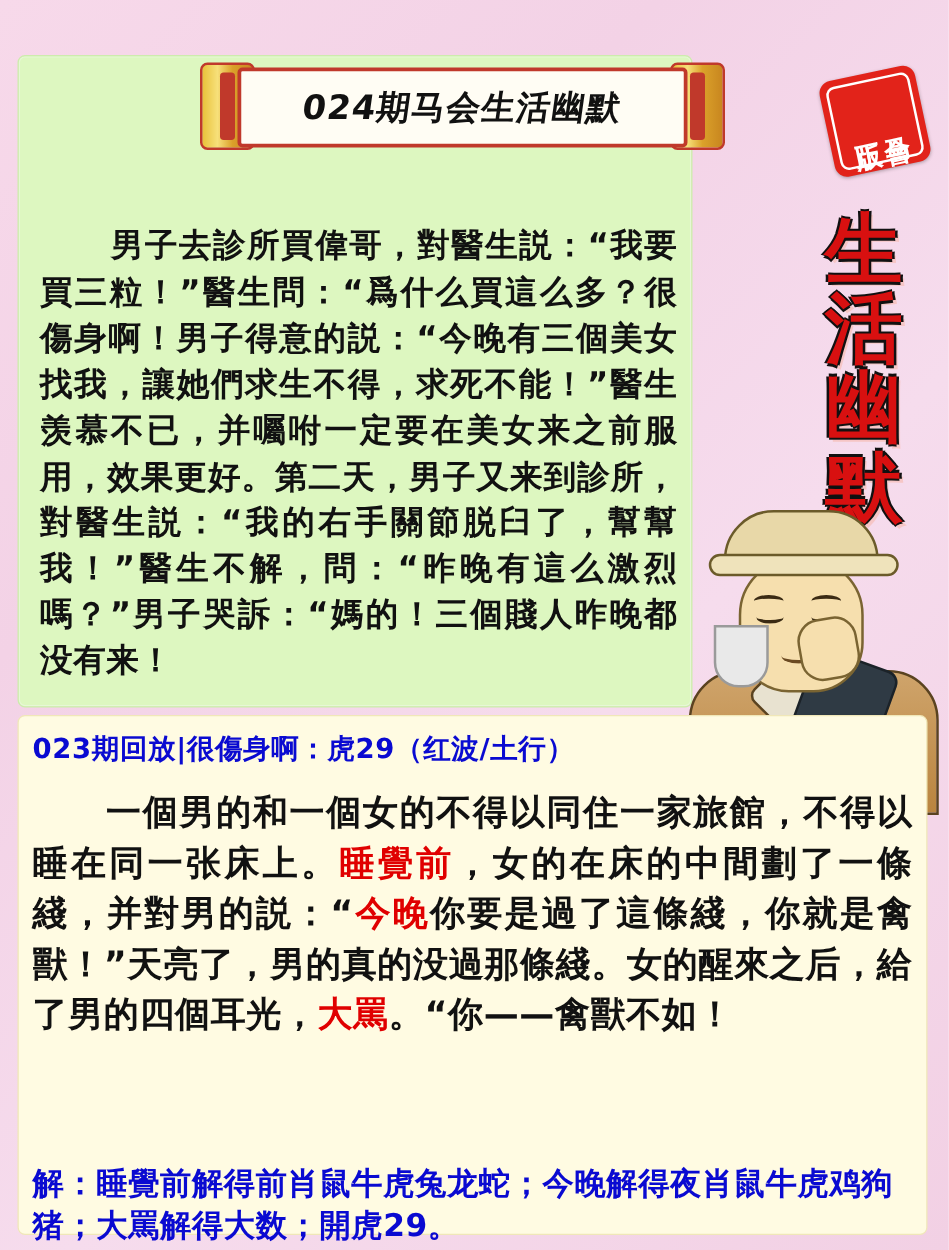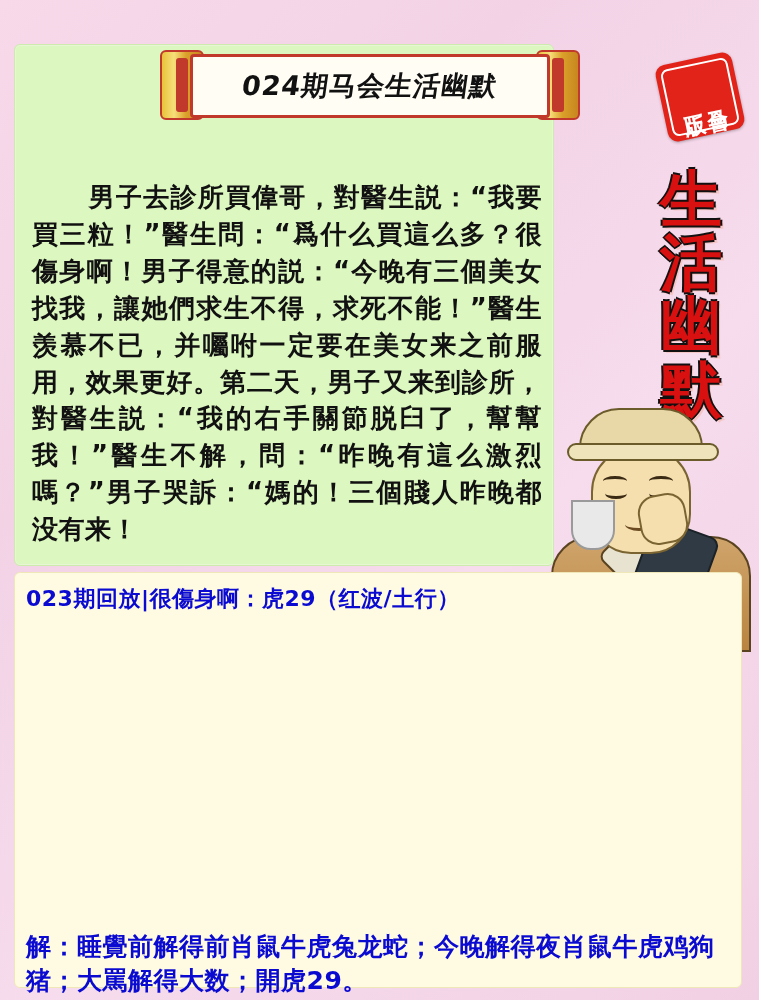--- a/index.html
+++ b/index.html
@@ -354,16 +354,19 @@
     <div class="char-hat"></div>
     <div class="char-hand"></div>
   </div>
 
   <div class="bottom-panel"></div>
 
   <div class="recap-bar">
     <span>023期回放</span><span class="sep">|</span><span class="special">很傷身啊：虎29（红波/土行）</span>
   </div>
 
+  <div class="bottom-body">
+    <span class="indent"></span><span>一個男的和一個女的不得以同住一家旅館，不得以睡在同一张床上。</span><span class="hl-red">睡覺前</span><span>，女的在床的中間劃了一條綫，并對男的説：“</span><span class="hl-red">今晚</span><span>你要是過了這條綫，你就是禽獸！”天亮了，男的真的没過那條綫。女的醒來之后，給了男的四個耳光，</span><span class="hl-red">大罵</span><span>。“你——禽獸不如！</span>
+  </div>
 
   <div class="answer-line">解：睡覺前解得前肖鼠牛虎兔龙蛇；今晚解得夜肖鼠牛虎鸡狗猪；大罵解得大数；開虎29。</div>
 
 </div>
 
 </body></html>

